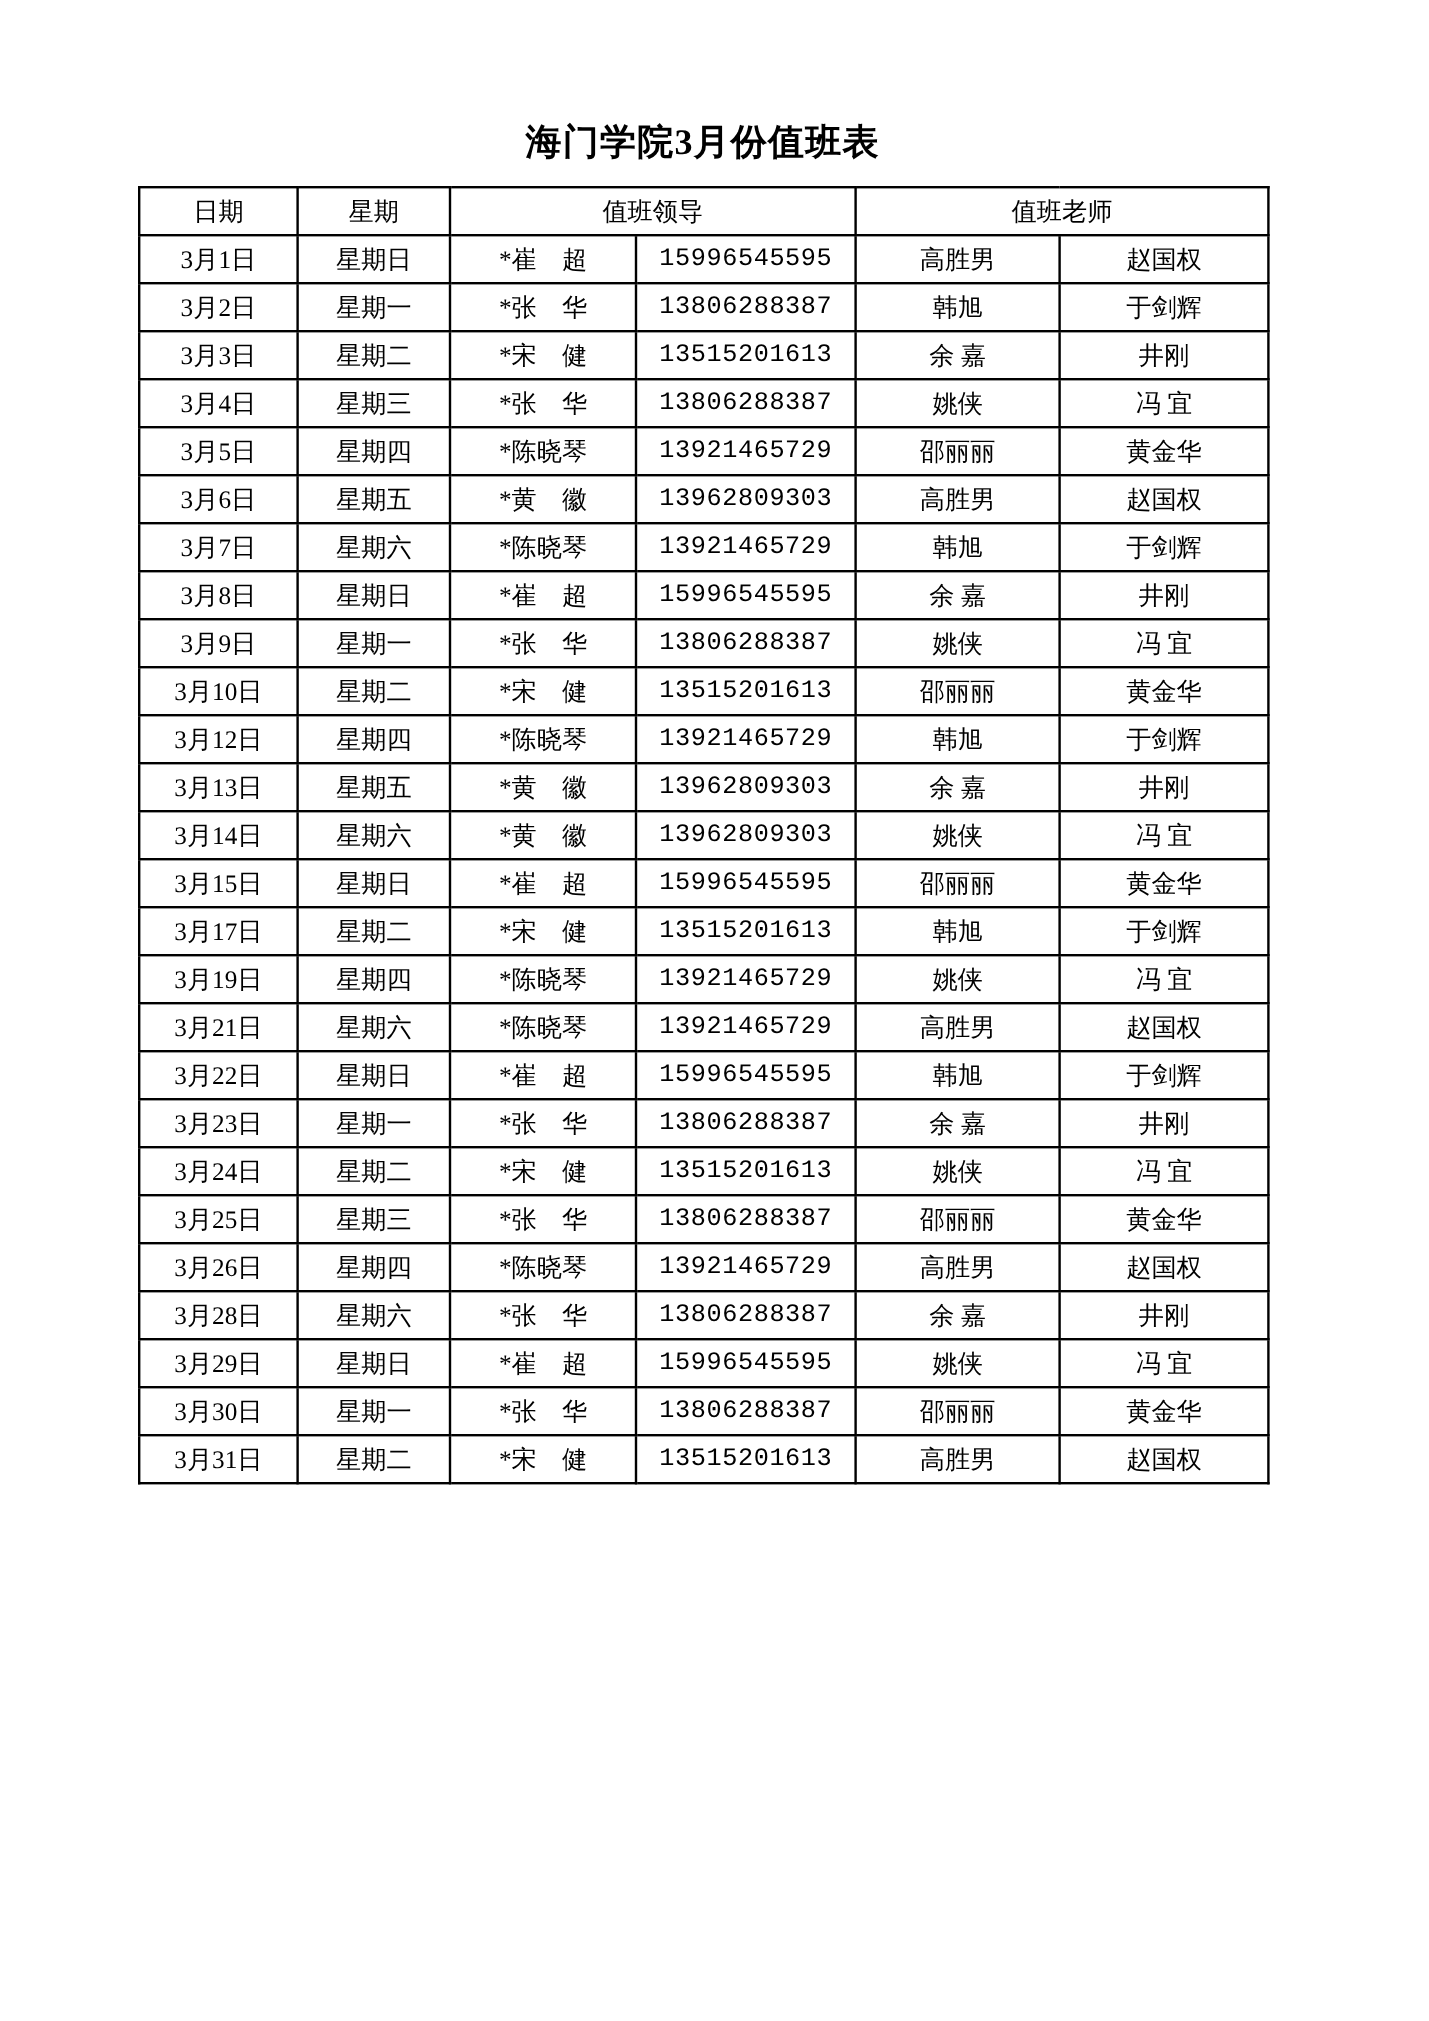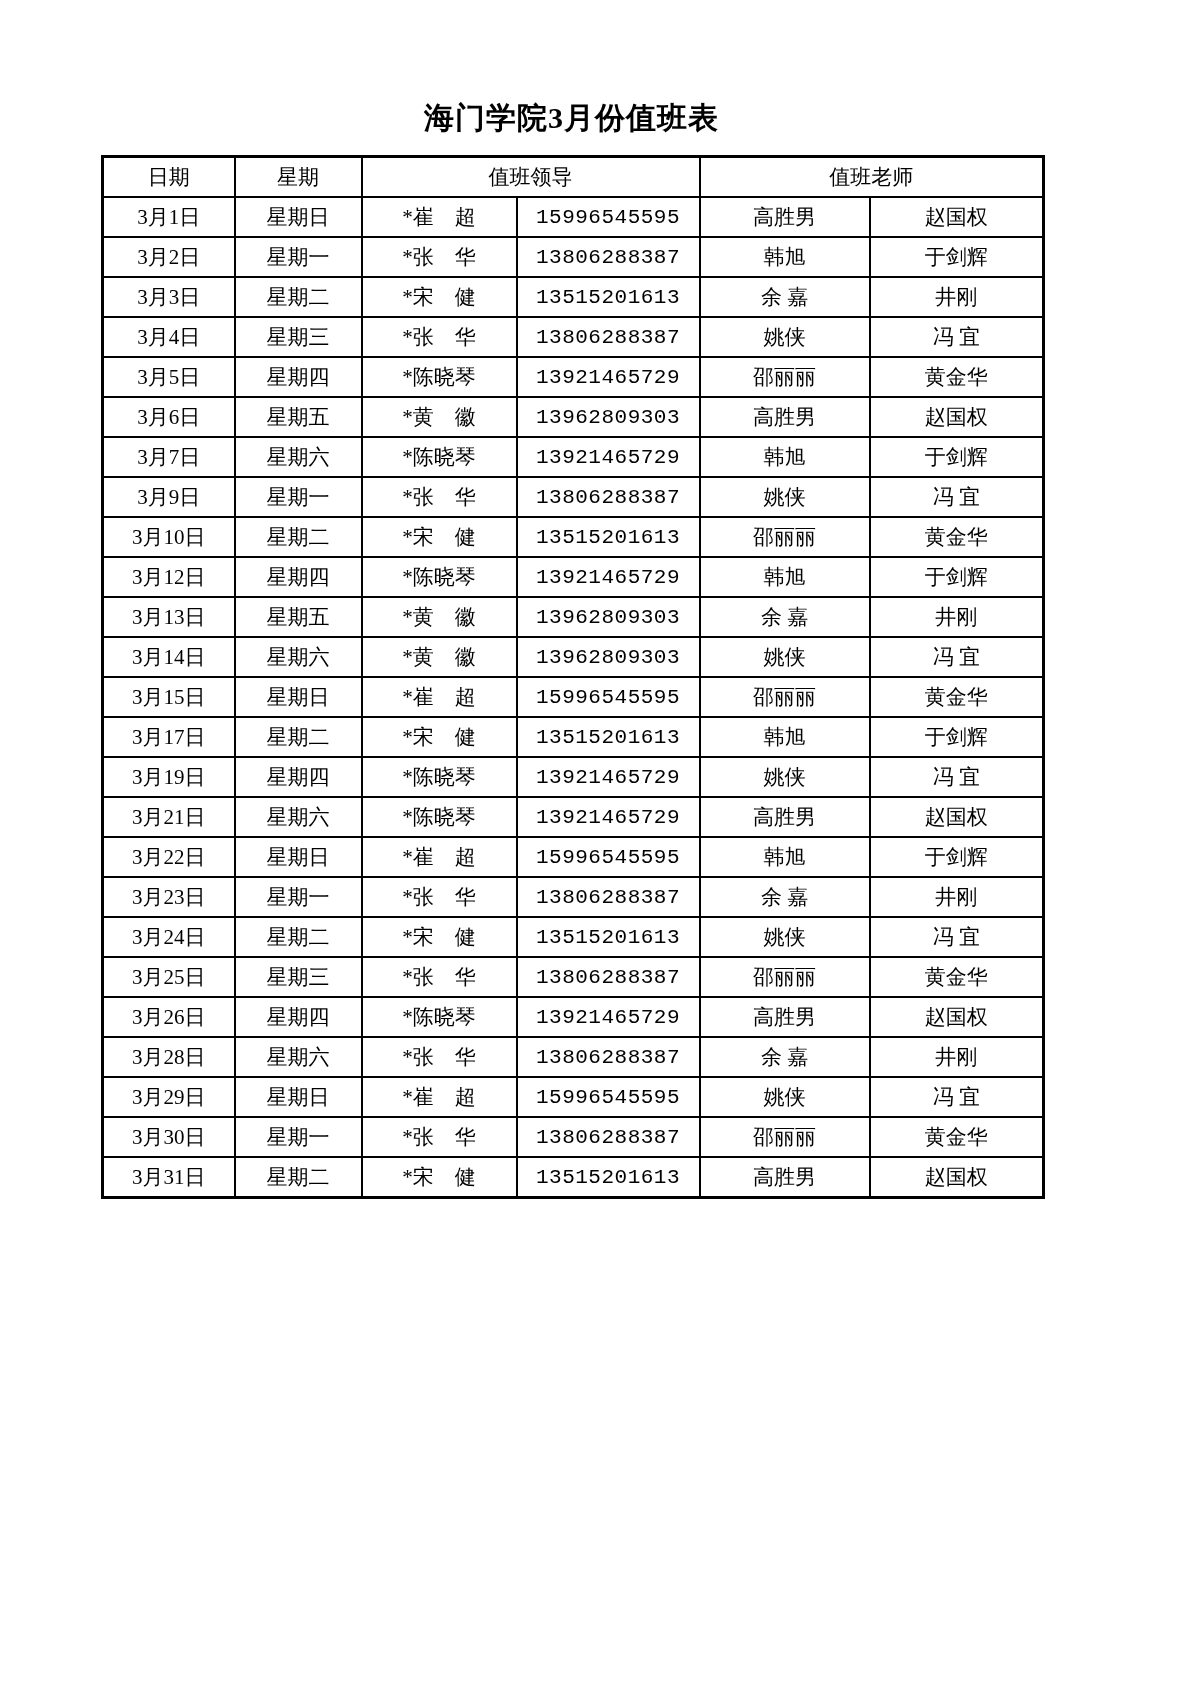--- a/index.html
+++ b/index.html
@@ -11,37 +11,37 @@
     position: relative;
     width: 1191px;
     height: 1684px;
     background: #ffffff;
     font-family: "Liberation Serif", "DejaVu Serif", serif;
     color: #000000;
     overflow: hidden;
   }
   .content {
     position: absolute;
-    left: 101px;
+    left: 115px;
     top: 98px;
     width: 941px;
   }
   .title {
     margin: 0 0 16px 0;
     text-align: center;
     font-size: 30px;
     font-weight: bold;
     letter-spacing: 1px;
     font-family: "Liberation Serif", "DejaVu Serif", serif;
   }
   table.roster {
     width: 941px;
     border-collapse: collapse;
     table-layout: fixed;
-    border: 3px solid #000000;
+    border: 1px solid #000000;
   }
   table.roster th,
   table.roster td {
     border: 2px solid #000000;
     height: 38px;
     padding: 0;
     text-align: center;
     vertical-align: middle;
     font-size: 21px;
     font-weight: normal;
@@ -130,20 +130,28 @@
           </tr>
           <tr>
             <td class="cell-date">3月7日</td>
             <td class="cell-weekday">星期六</td>
             <td class="cell-leader-name">*陈晓琴</td>
             <td class="cell-phone">13921465729</td>
             <td class="cell-teacher">韩旭</td>
             <td class="cell-teacher">于剑辉</td>
           </tr>
           <tr>
+            <td class="cell-date">3月8日</td>
+            <td class="cell-weekday">星期日</td>
+            <td class="cell-leader-name">*崔　超</td>
+            <td class="cell-phone">15996545595</td>
+            <td class="cell-teacher">余 嘉</td>
+            <td class="cell-teacher">井刚</td>
+          </tr>
+          <tr>
             <td class="cell-date">3月9日</td>
             <td class="cell-weekday">星期一</td>
             <td class="cell-leader-name">*张　华</td>
             <td class="cell-phone">13806288387</td>
             <td class="cell-teacher">姚侠</td>
             <td class="cell-teacher">冯 宜</td>
           </tr>
           <tr>
             <td class="cell-date">3月10日</td>
             <td class="cell-weekday">星期二</td>

